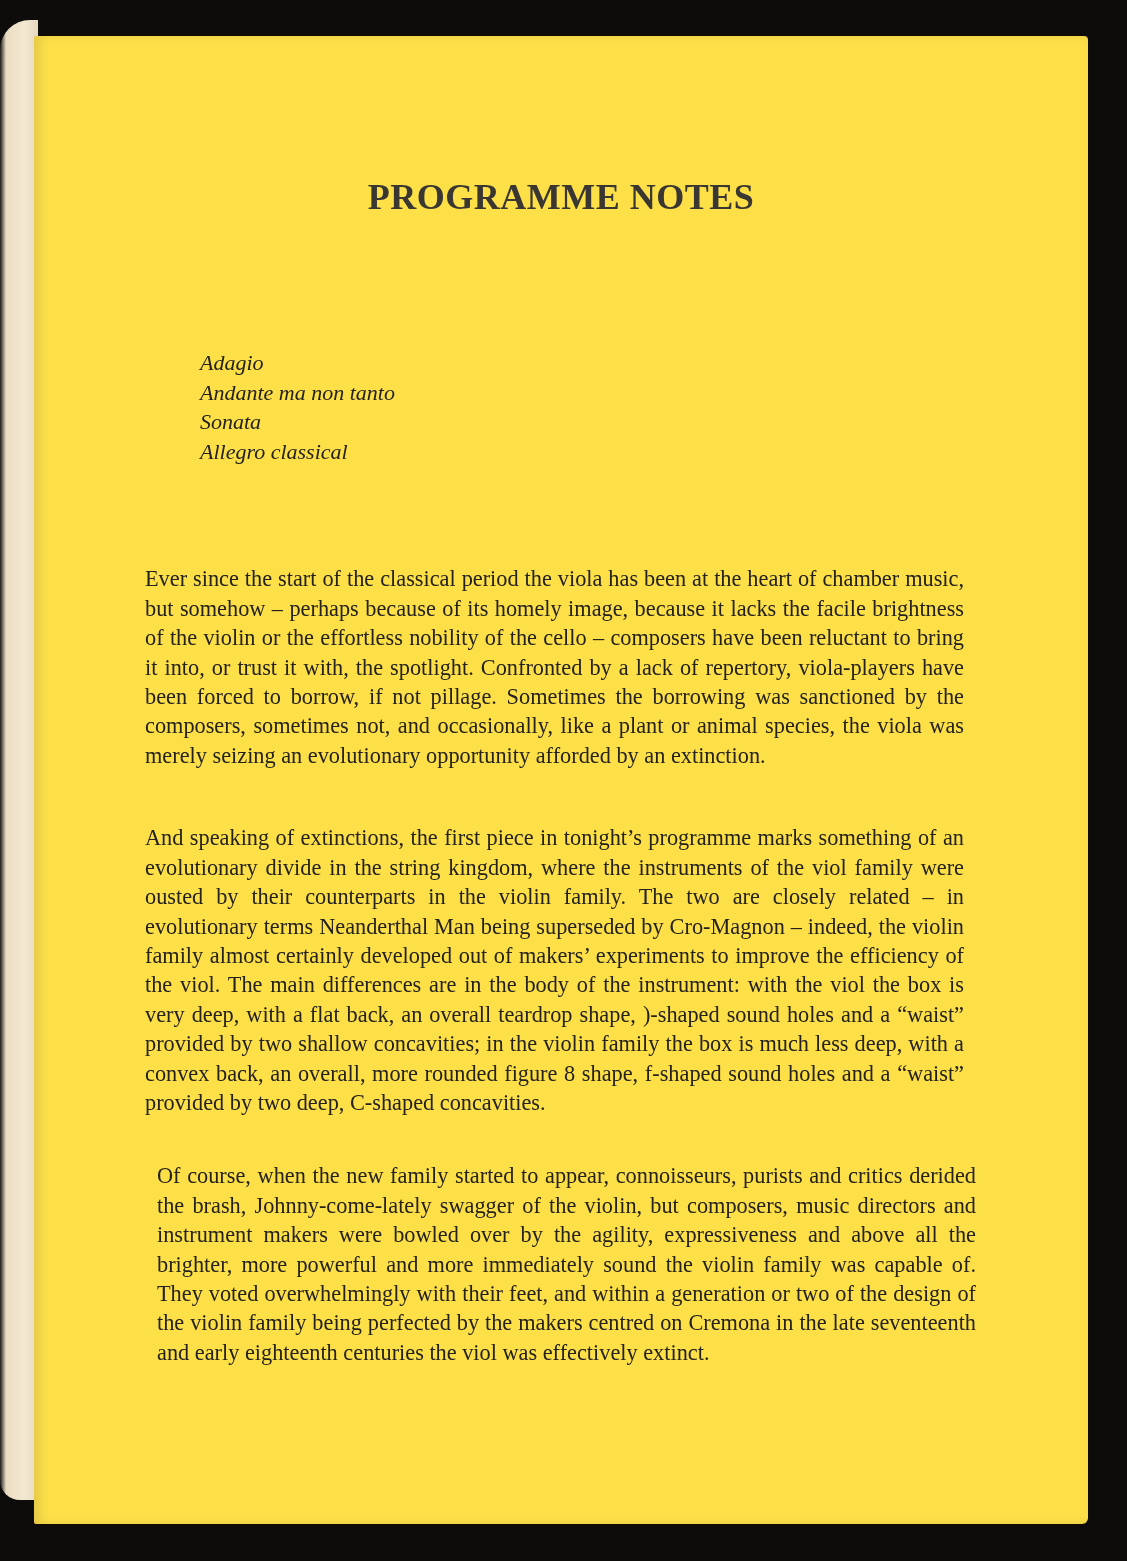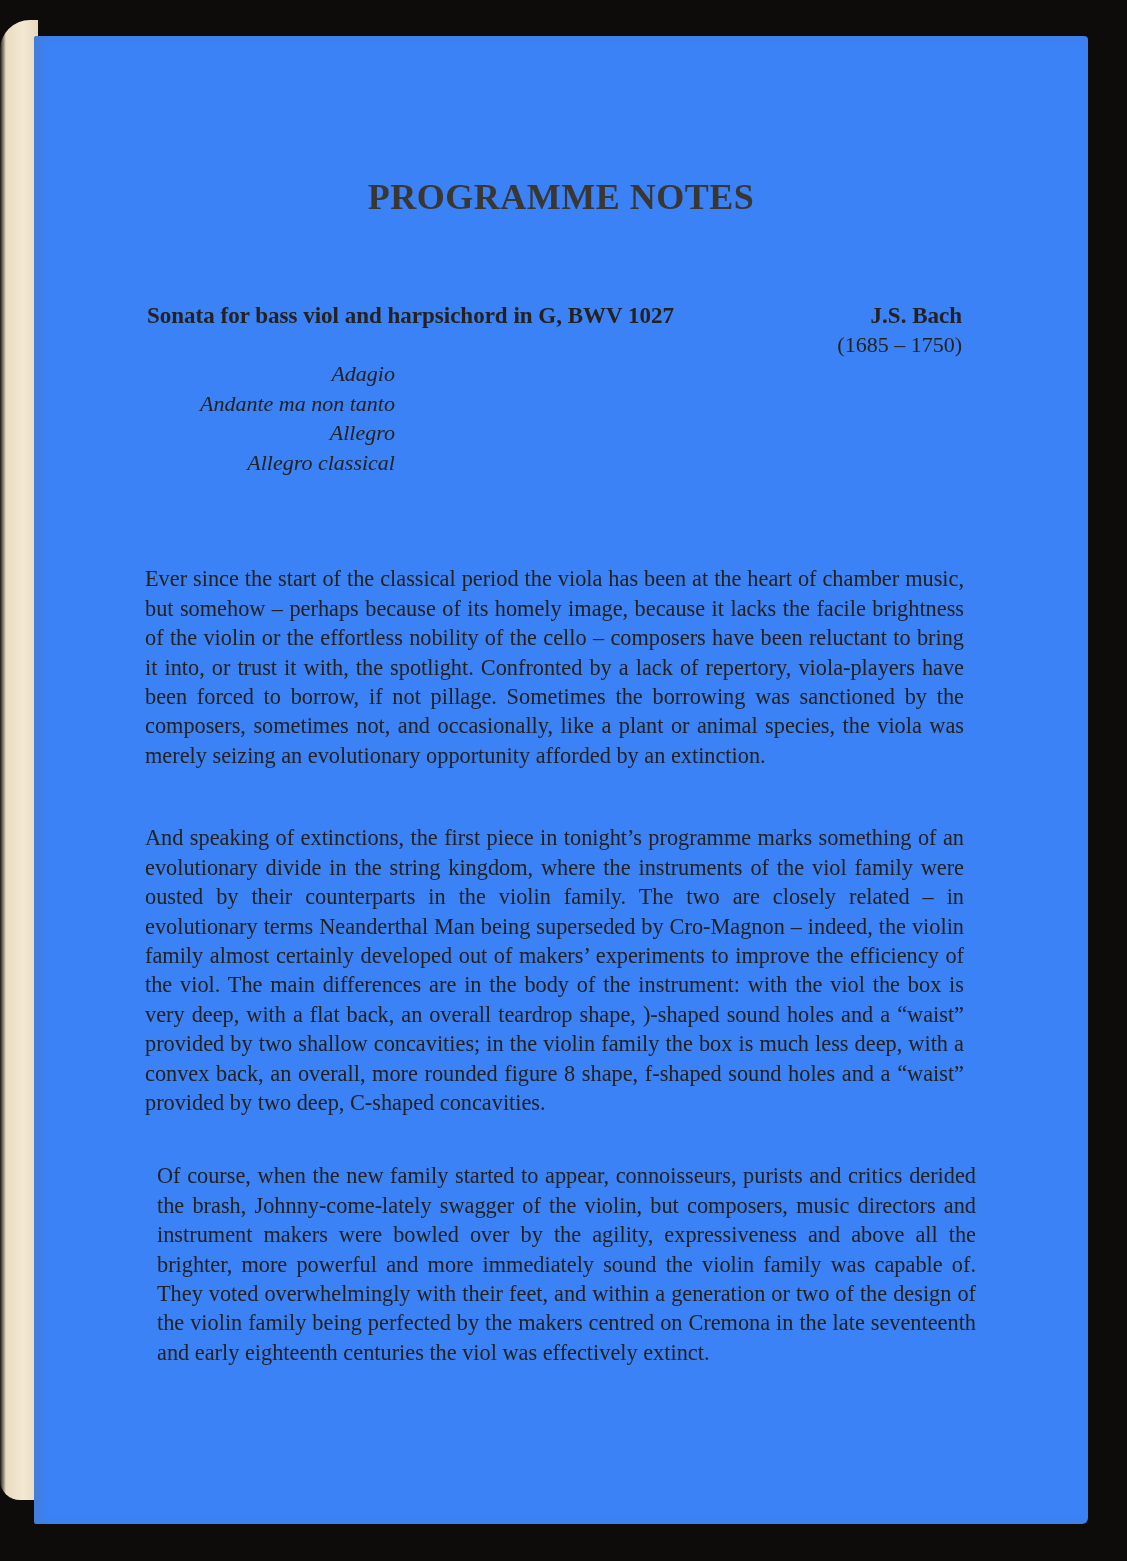--- a/index.html
+++ b/index.html
@@ -9,67 +9,62 @@
     position: relative; overflow: hidden;
     font-family: "Liberation Serif", "DejaVu Serif", serif;
   }
   .left-page-edge {
     position: absolute; left: 0; top: 20px; width: 38px; height: 1480px;
     background: linear-gradient(to right, #1a1816 0px, #e9dcc2 6px, #f3e8d2 24px, #e6d9bf 38px);
     border-radius: 30px 0 0 20px;
   }
   .page {
     position: absolute; left: 34px; top: 36px; width: 1054px; height: 1488px;
-    background: #3b82f6;
+    background: #fde047;
     border-radius: 2px 4px 6px 2px;
     box-shadow: inset 6px 0 10px rgba(120,100,70,0.18);
   }
   .title {
     position: absolute; left: 0; width: 1054px; top: 140px;
     text-align: center; font-weight: bold; font-size: 36px;
     color: #3a3631; letter-spacing: 0.5px;
   }
   .work-header {
     position: absolute; left: 113px; top: 267px; width: 815px;
     font-size: 23px; color: #24211e;
   }
   .work-title { font-weight: bold; }
   .composer { position: absolute; right: 0; top: 0; font-weight: bold; }
   .dates { position: absolute; right: 0; top: 29px; font-size: 22px; }
   .movements {
-    position: absolute; left: 166px; top: 323px;
-    font-style: italic; font-size: 22px; color: #24211e; line-height: 29.5px; text-align: right;
+    position: absolute; left: 166px; top: 312px;
+    font-style: italic; font-size: 22px; color: #24211e; line-height: 29.5px;
   }
   .movements div { margin: 0; }
   .para {
     position: absolute; left: 111px; width: 819px;
     font-size: 22.3px; line-height: 29.4px; color: #24211e;
     text-align: justify; text-align-last: left;
   }
   .p1 { top: 506px; }
   .p2 { top: 765px; }
   .p3 { top: 1103px; margin-left: 12px; }
 </style>
 </head>
 <body>
 
 <div class="left-page-edge"></div>
 
 <div class="page">
   <div class="title">PROGRAMME NOTES</div>
 
-  <div class="work-header">
-    <span class="work-title">Sonata for bass viol and harpsichord in G, BWV 1027</span>
-    <span class="composer">J.S. Bach</span>
-    <span class="dates">(1685 – 1750)</span>
-  </div>
 
   <div class="movements">
     <div>Adagio</div>
     <div>Andante ma non tanto</div>
-    <div>Allegro</div>
+    <div>Sonata</div>
     <div>Allegro classical</div>
   </div>
 
   <p class="para p1">Ever since the start of the classical period the viola has been at the heart of chamber music, but somehow – perhaps because of its homely image, because it lacks the facile brightness of the violin or the effortless nobility of the cello – composers have been reluctant to bring it into, or trust it with, the spotlight. Confronted by a lack of repertory, viola-players have been forced to borrow, if not pillage.  Sometimes the borrowing was sanctioned by the composers, sometimes not, and occasionally, like a plant or animal species, the viola was merely seizing an evolutionary opportunity afforded by an extinction.</p>
   <p class="para p2">And speaking of extinctions, the first piece in tonight’s programme marks something of an evolutionary divide in the string kingdom, where the instruments of the viol family were ousted by their counterparts in the violin family.  The two are closely related – in evolutionary terms Neanderthal Man being superseded by Cro-Magnon – indeed, the violin family almost certainly developed out of makers’ experiments to improve the efficiency of the viol.  The main differences are in the body of the instrument: with the viol the box is very deep, with a flat back, an overall teardrop shape, )-shaped sound holes and a “waist” provided by two shallow concavities; in the violin family the box is much less deep, with a convex back, an overall, more rounded figure 8 shape, f-shaped sound holes and a “waist” provided by two deep, C-shaped concavities.</p>
   <p class="para p3">Of course, when the new family started to appear, connoisseurs, purists and critics derided the brash, Johnny-come-lately swagger of the violin, but composers, music directors and instrument makers were bowled over by the agility, expressiveness and above all the brighter, more powerful and more immediately sound the violin family was capable of.  They voted overwhelmingly with their feet, and within a generation or two of the design of the violin family being perfected by the makers centred on Cremona in the late seventeenth and early eighteenth centuries the viol was effectively extinct.</p>
 </div>
 
 </body></html>

